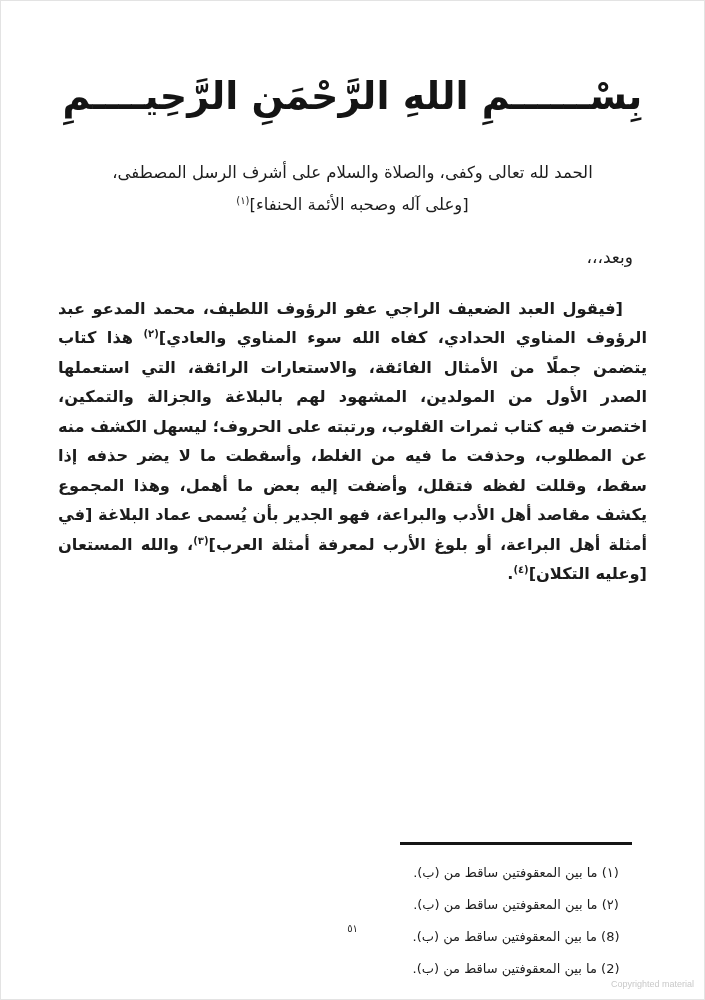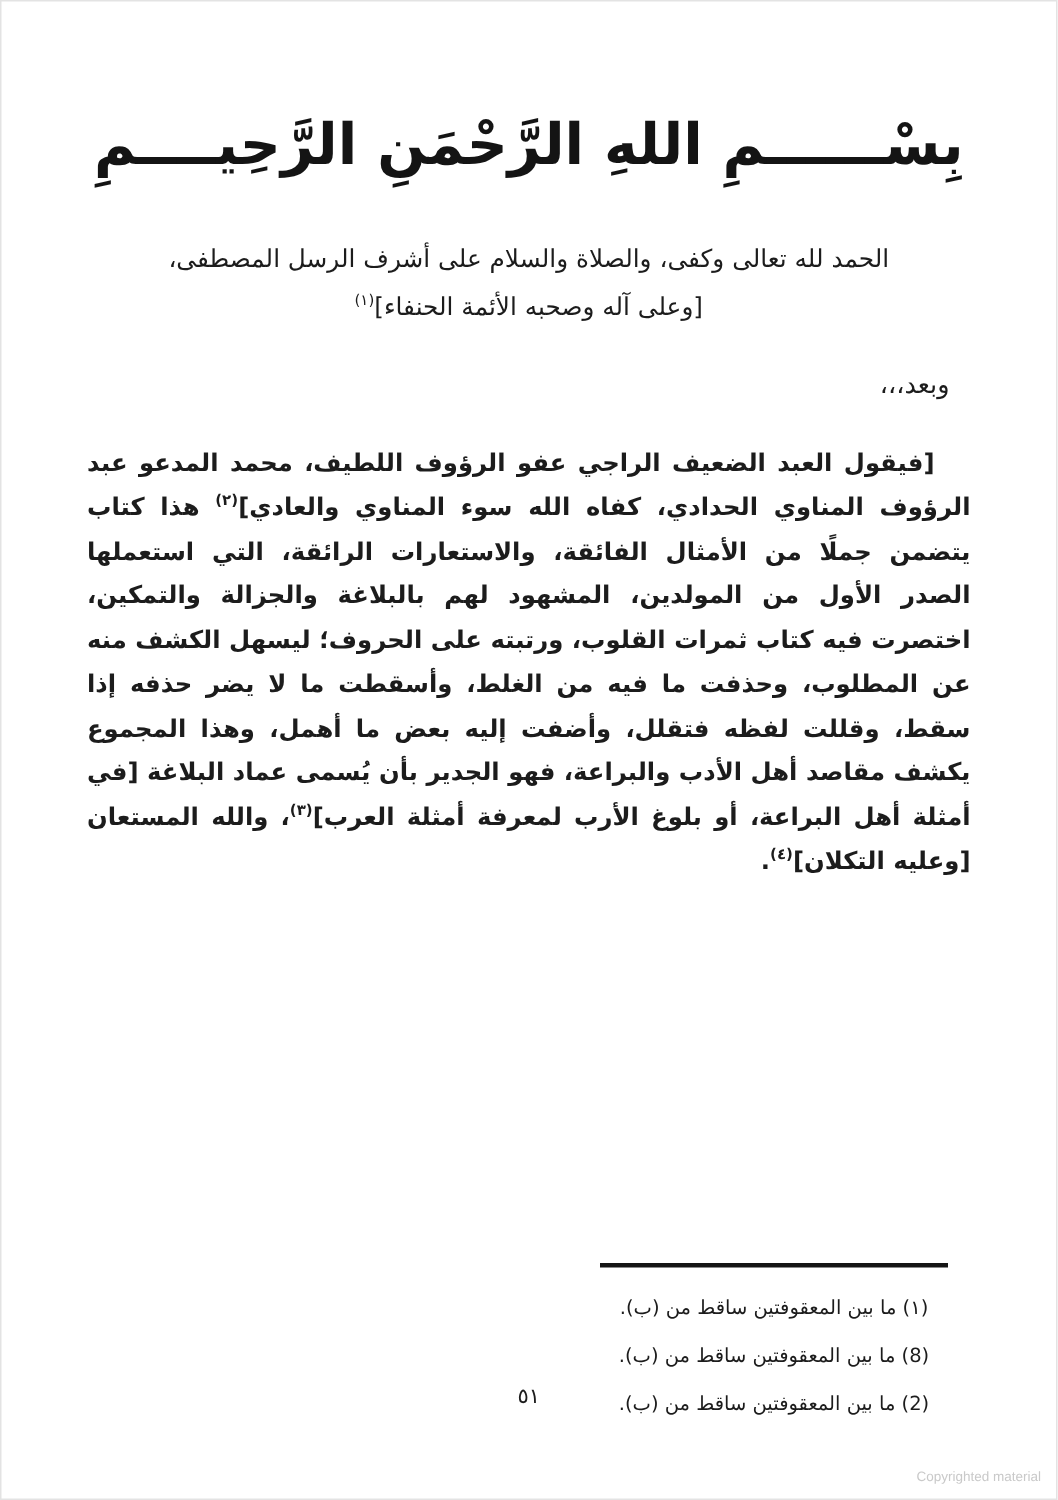--- a/index.html
+++ b/index.html
@@ -78,21 +78,21 @@
     font-size: 13px;
     line-height: 2.45;
     white-space: nowrap;
   }
   .page-number {
     position: absolute;
     top: 922px;
     left: 0;
     right: 0;
     text-align: center;
-    font-size: 14px;
+    font-size: 10px;
     letter-spacing: 2px;
   }
   .watermark {
     position: absolute;
     bottom: 10px;
     right: 10px;
     direction: ltr;
     font-size: 9px;
     color: #c9c9c9;
     font-family: "Liberation Sans", sans-serif;
@@ -115,20 +115,21 @@
     <div class="waba3d">وبعد،،،</div>
 
     <div class="body-text">[فيقول العبد الضعيف الراجي عفو الرؤوف اللطيف، محمد المدعو عبد الرؤوف المناوي الحدادي، كفاه الله سوء المناوي والعادي]<sup class="fn">(٢)</sup> هذا كتاب يتضمن جملًا من الأمثال الفائقة، والاستعارات الرائقة، التي استعملها الصدر الأول من المولدين، المشهود لهم بالبلاغة والجزالة والتمكين، اختصرت فيه كتاب ثمرات القلوب، ورتبته على الحروف؛ ليسهل الكشف منه عن المطلوب، وحذفت ما فيه من الغلط، وأسقطت ما لا يضر حذفه إذا سقط، وقللت لفظه فتقلل، وأضفت إليه بعض ما أهمل، وهذا المجموع يكشف مقاصد أهل الأدب والبراعة، فهو الجدير بأن يُسمى عماد البلاغة [في أمثلة أهل البراعة، أو بلوغ الأرب لمعرفة أمثلة العرب]<sup class="fn">(٣)</sup>، والله المستعان [وعليه التكلان]<sup class="fn">(٤)</sup>.</div>
 
   </div>
 
   <div class="footnote-area">
     <div class="fn-rule"></div>
     <div>
         <div class="fn-line">(١) ما بين المعقوفتين ساقط من (ب).</div>
+        <div class="fn-line">(٢) ما بين المعقوفتين ساقط من (ب).</div>
         <div class="fn-line">(8) ما بين المعقوفتين ساقط من (ب).</div>
         <div class="fn-line">(2) ما بين المعقوفتين ساقط من (ب).</div>
       </div>
   </div>
 
   <div class="page-number">٥١</div>
 
   <div class="watermark">Copyrighted material</div>
 </div>
 

